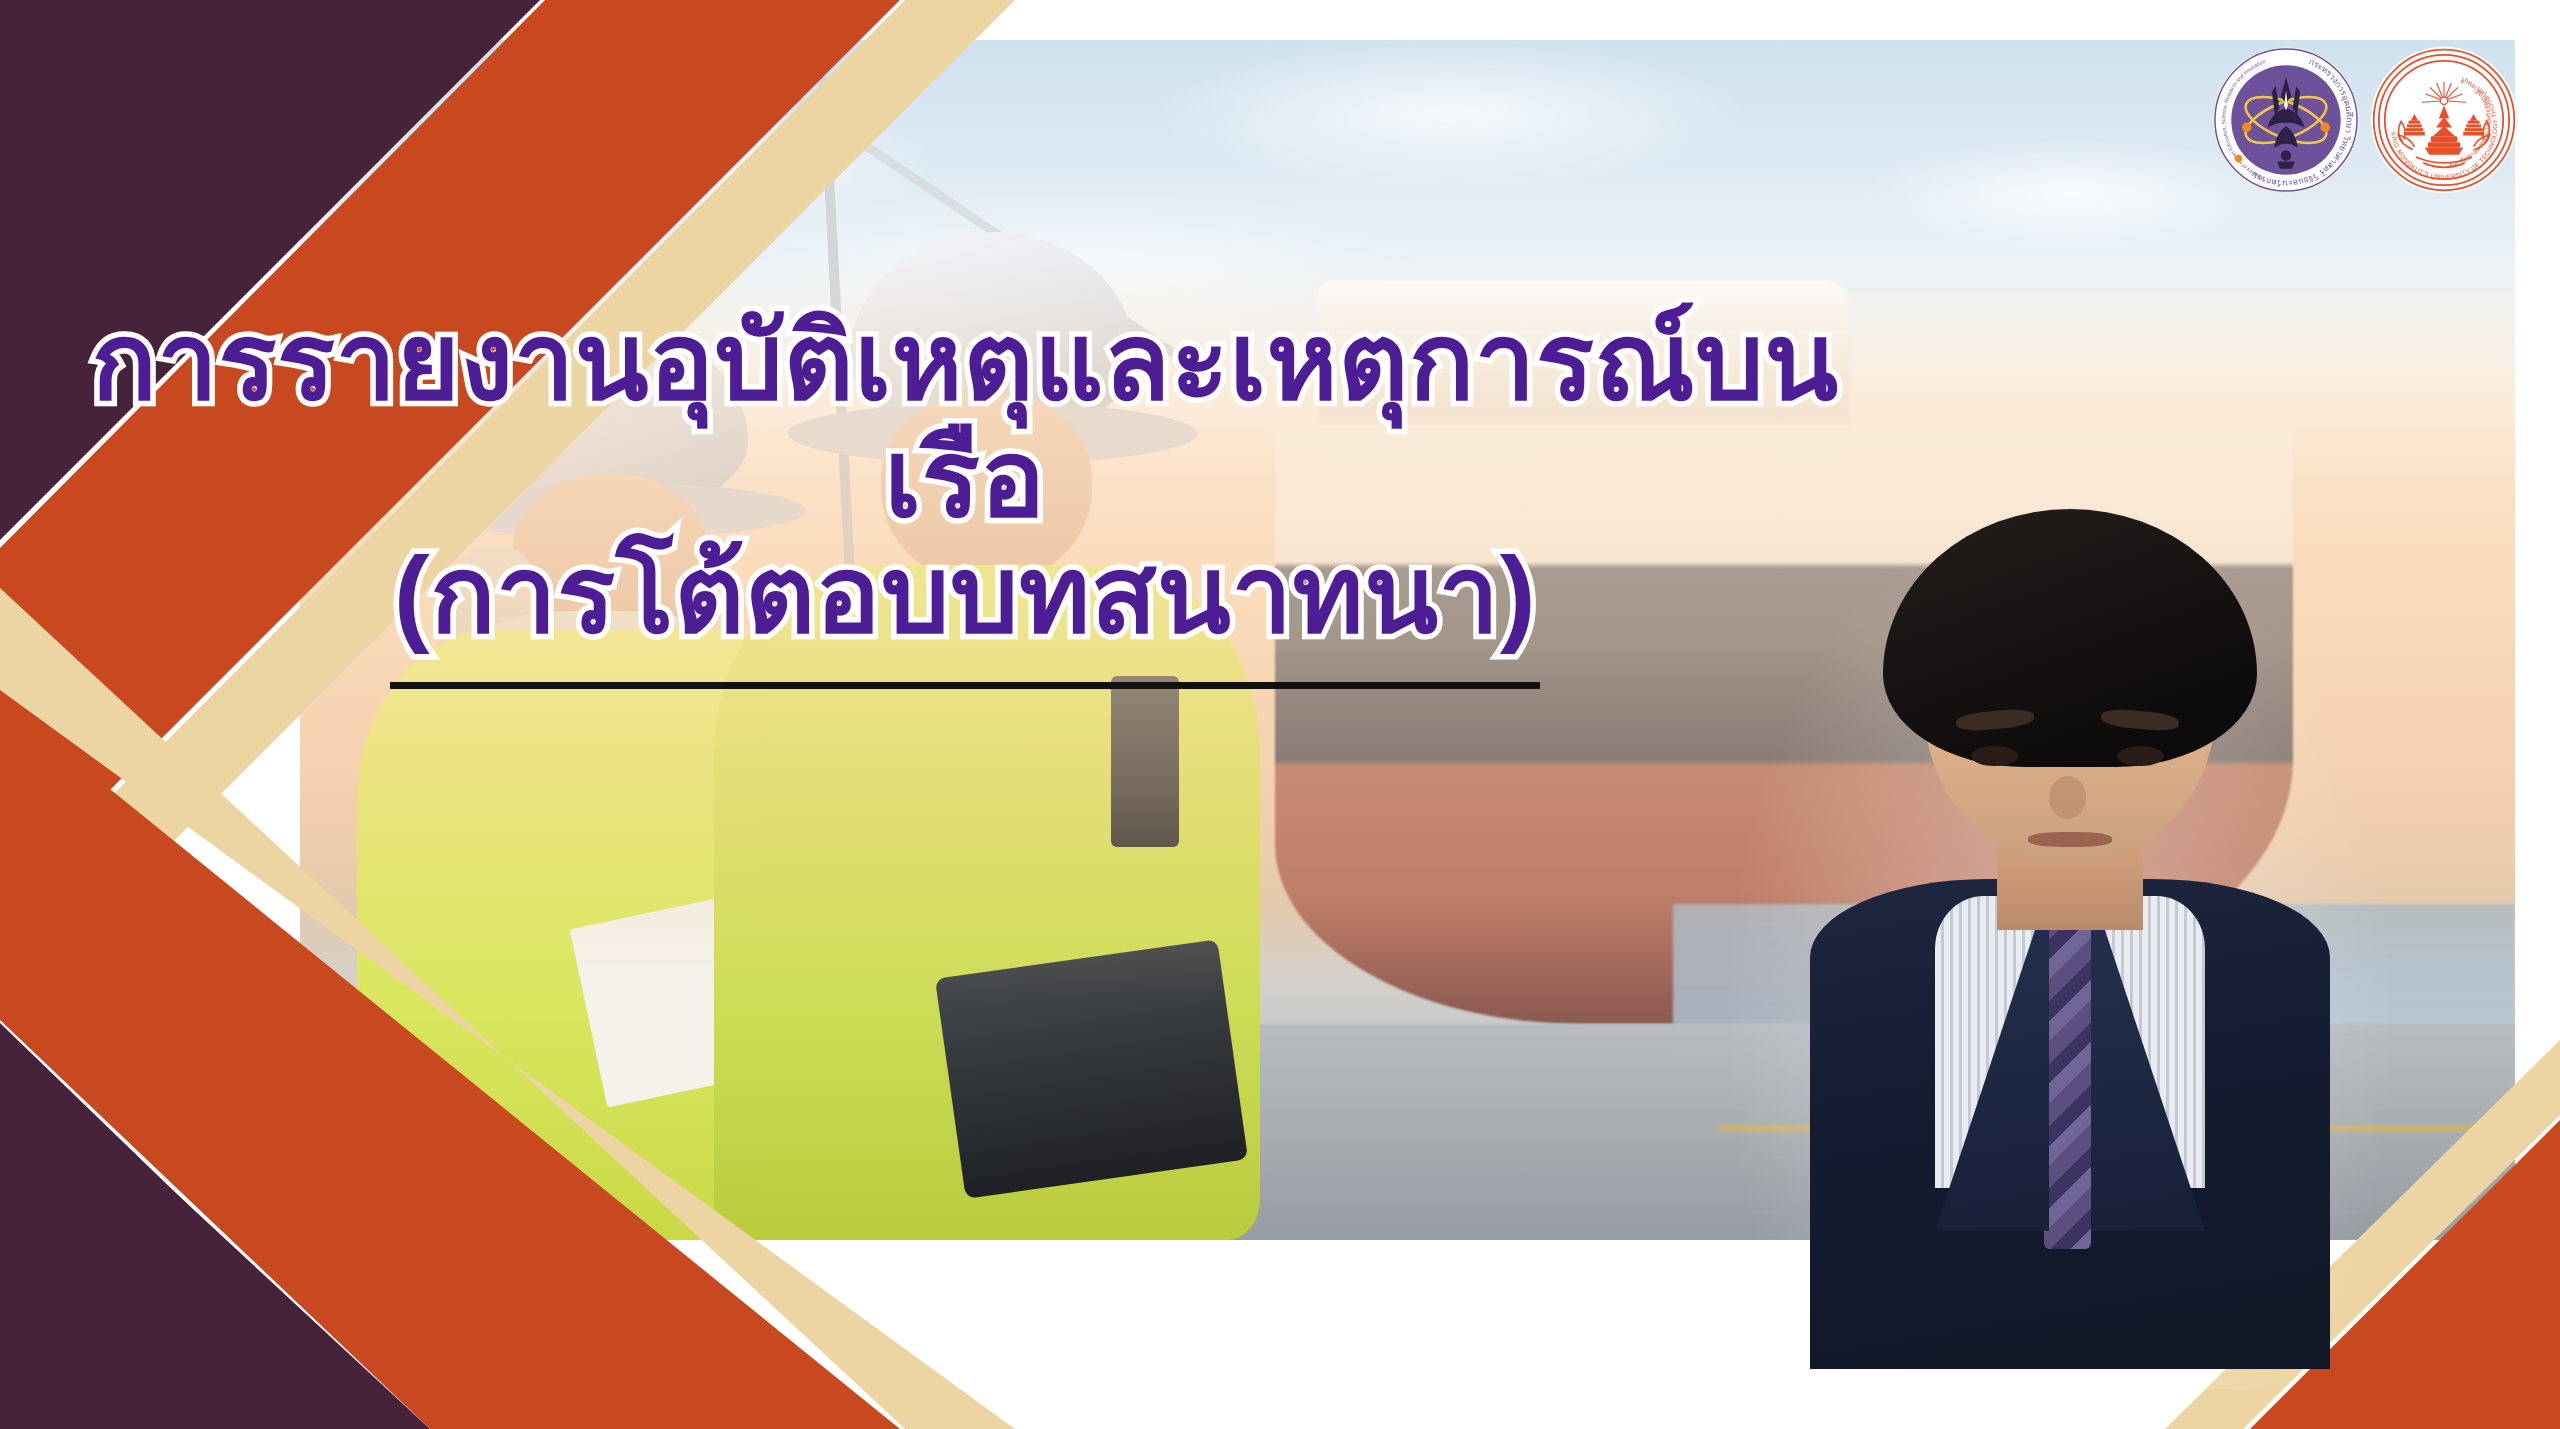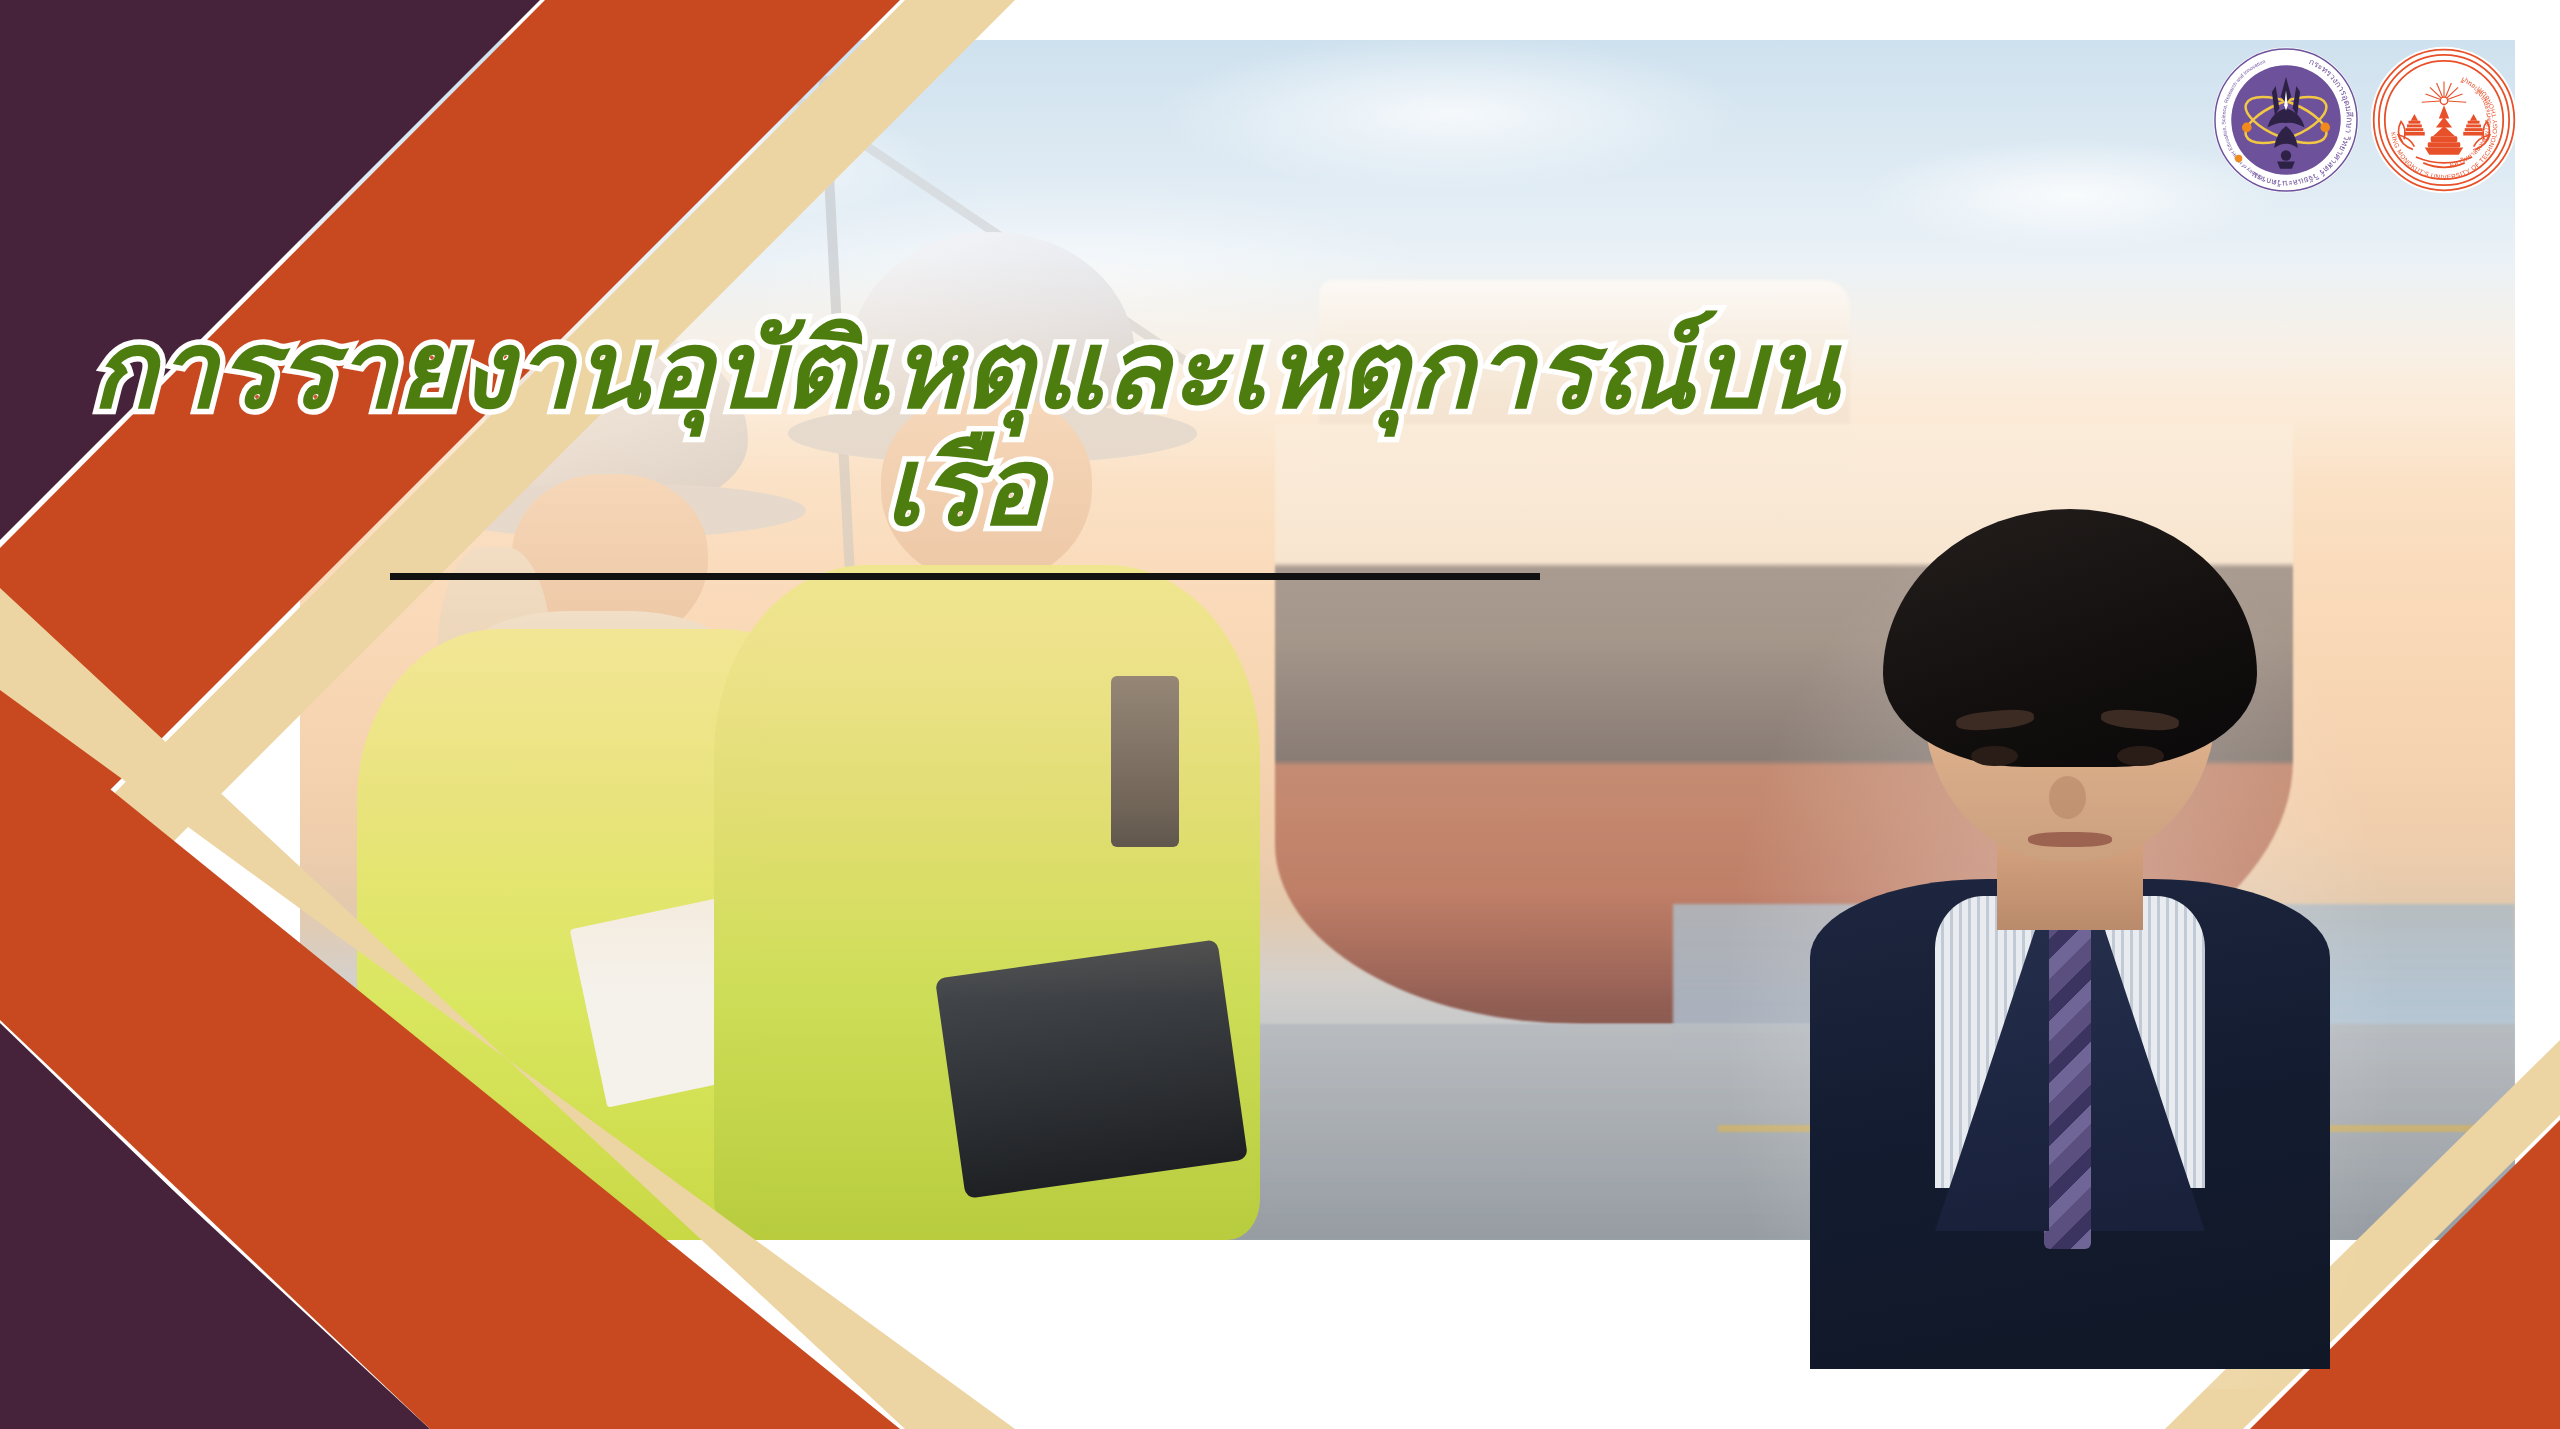--- a/index.html
+++ b/index.html
@@ -261,30 +261,29 @@
     position: absolute;
     left: 0;
     top: 300px;
     width: 1930px;
     z-index: 30;
     text-align: center;
     padding: 0 60px;
     box-sizing: border-box;
   }
   .title-th {
-    margin: 12px;
-    color: #4d7c0f;
+    margin: 4px;
+    color: #4c1d95;
     font-size: 108px;
     line-height: 1.08;
     font-weight: 700;
     letter-spacing: 0.5px;
     -webkit-text-stroke: 11px #ffffff;
     paint-order: stroke fill;
     text-shadow: 0 0 2px rgba(255,255,255,.9);
-    font-style: italic;
   }
   .title-th .line2 { display: block; }
   .rule {
     width: 1150px;
     height: 7px;
     background: #111111;
     margin: 28px auto 40px auto;
   }
   .subtitle-en {
     margin: 0;
@@ -542,20 +541,21 @@
       <g stroke="#E8502A" stroke-width="2.4" fill="none">
         <path d="M62 150 q38 16 76 0"></path>
         <path d="M72 158 q28 12 56 0"></path>
       </g>
     </svg>
   </div>
 
   <div class="headline-block">
     <h1 class="title-th">
       <span>การรายงานอุบัติเหตุและเหตุการณ์บนเรือ</span>
+      <span class="line2">(การโต้ตอบบทสนาทนา)</span>
     </h1>
     <div class="rule"></div>
   </div>
 
   <div class="presenter-glow"></div>
   <div class="presenter">
     <div class="p-jacket"></div>
     <div class="p-shirt"></div>
     <div class="p-tie"></div>
     <div class="p-lapel-l"></div>

